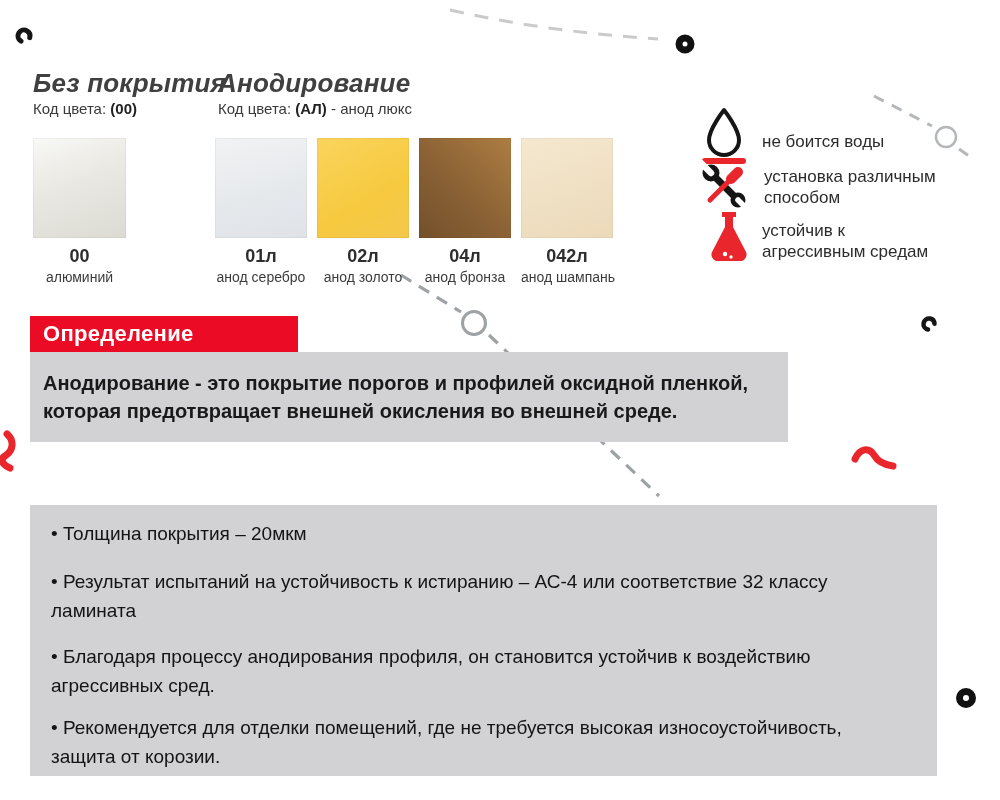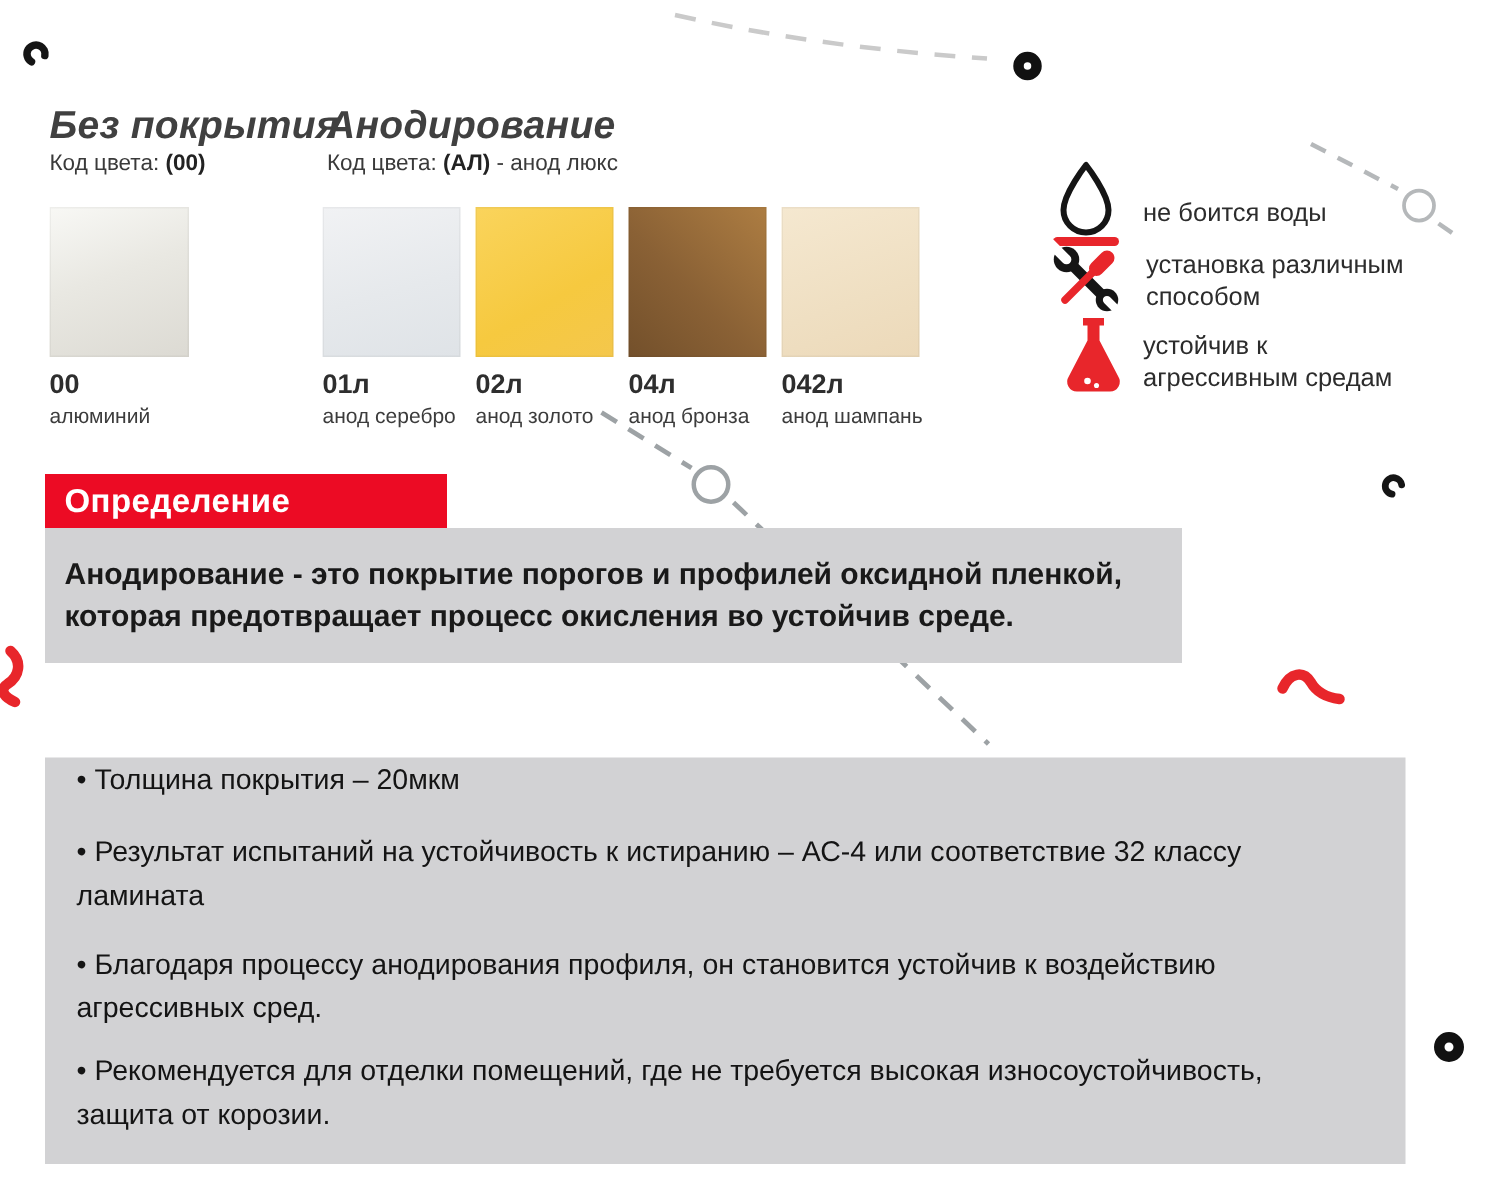--- a/index.html
+++ b/index.html
@@ -9,36 +9,36 @@
   }
   .deco{position:absolute;left:0;top:0;z-index:0;pointer-events:none;}
   .layer{position:absolute;z-index:1;}
 
   
   .sec-title{position:absolute;font-size:26px;font-weight:700;color:#404040;letter-spacing:.2px;white-space:nowrap;font-style:italic;}
   .code-line{position:absolute;font-size:15px;color:#3a3a3a;white-space:nowrap;text-align:center;}
   .code-line b{color:#222;}
 
   
-  .swatch{position:absolute;top:138px;width:92px;}
+  .swatch{position:absolute;top:138px;width:92px;text-align:center;}
   .chip{width:100%;height:100px;box-shadow:0 0 0 1px rgba(0,0,0,.04) inset;}
   .sw-code{margin-top:8px;font-size:18px;font-weight:700;color:#2e2e2e;}
   .sw-name{margin-top:2px;font-size:14px;color:#3c3c3c;white-space:nowrap;}
 
   
   .feat-row{position:absolute;display:flex;align-items:center;}
   .feat-icon{flex:0 0 auto;}
   .feat-label{font-size:17px;line-height:1.25;color:#2c2c2c;margin-left:14px;}
 
   
   .red-hd{position:absolute;display:flex;align-items:center;background:var(--accent-red);
           color:#fff;font-size:22px;font-weight:700;padding-left:13px;letter-spacing:.3px;z-index:2;text-align:right;}
   .gray-box{position:absolute;background:var(--box-gray);z-index:1;}
   .def-body{padding:17px 12px 0 13px;font-size:20px;font-weight:700;color:#191919;line-height:1.42;}
-  .traits-body{padding:1px 60px 0 21px;font-size:19px;font-weight:500;color:#141414;line-height:29px;}
+  .traits-body{padding:14px 60px 0 21px;font-size:19px;font-weight:500;color:#141414;line-height:29px;}
   .bullet{margin:0 0 17px 0;}
   .bullet::before{content:"\2022\00a0";}
   .bullet.b1{margin-bottom:19px;}
   .bullet.b3{margin-bottom:13px;}
   .bullet.b4{margin-bottom:0;}
 </style>
 </head>
 <body>
 
 <div class="canvas">
@@ -130,21 +130,21 @@
       <circle cx="40" cy="40" r="7.5" fill="#151515"></circle>
       <line x1="40" y1="40" x2="50" y2="50" stroke="#ffffff" stroke-width="5.5" stroke-linecap="round"></line>
       <line x1="40" y1="12" x2="33" y2="19" stroke="#e8262b" stroke-width="10" stroke-linecap="round"></line>
       <line x1="32" y1="20" x2="12" y2="40" stroke="#e8262b" stroke-width="5" stroke-linecap="round"></line>
     </svg>
     <div class="feat-label" style="margin-top:2px;width:200px">установка различным способом</div>
   </div>
 
   <div class="red-hd" style="left:30px;top:316px;width:255px;height:36px">Определение</div>
   <div class="gray-box" style="left:30px;top:352px;width:758px;height:90px">
-    <div class="def-body">Анодирование - это покрытие порогов и профилей оксидной пленкой, которая предотвращает процесс окисления во устойчив среде.</div>
+    <div class="def-body">Анодирование - это покрытие порогов и профилей оксидной пленкой, которая предотвращает внешней окисления во внешней среде.</div>
   </div>
 
   <div class="gray-box" style="left:30px;top:505px;width:907px;height:271px">
     <div class="traits-body">
       <div class="bullet b1">Толщина покрытия – 20мкм</div>
       <div class="bullet b2">Результат испытаний на устойчивость к истиранию – АС-4 или соответствие 32 классу ламината</div>
       <div class="bullet b3">Благодаря процессу анодирования профиля, он становится устойчив к воздействию агрессивных сред.</div>
       <div class="bullet b4">Рекомендуется для отделки помещений,  где не требуется высокая износоустойчивость, защита от корозии.</div>
     </div>
   </div>

